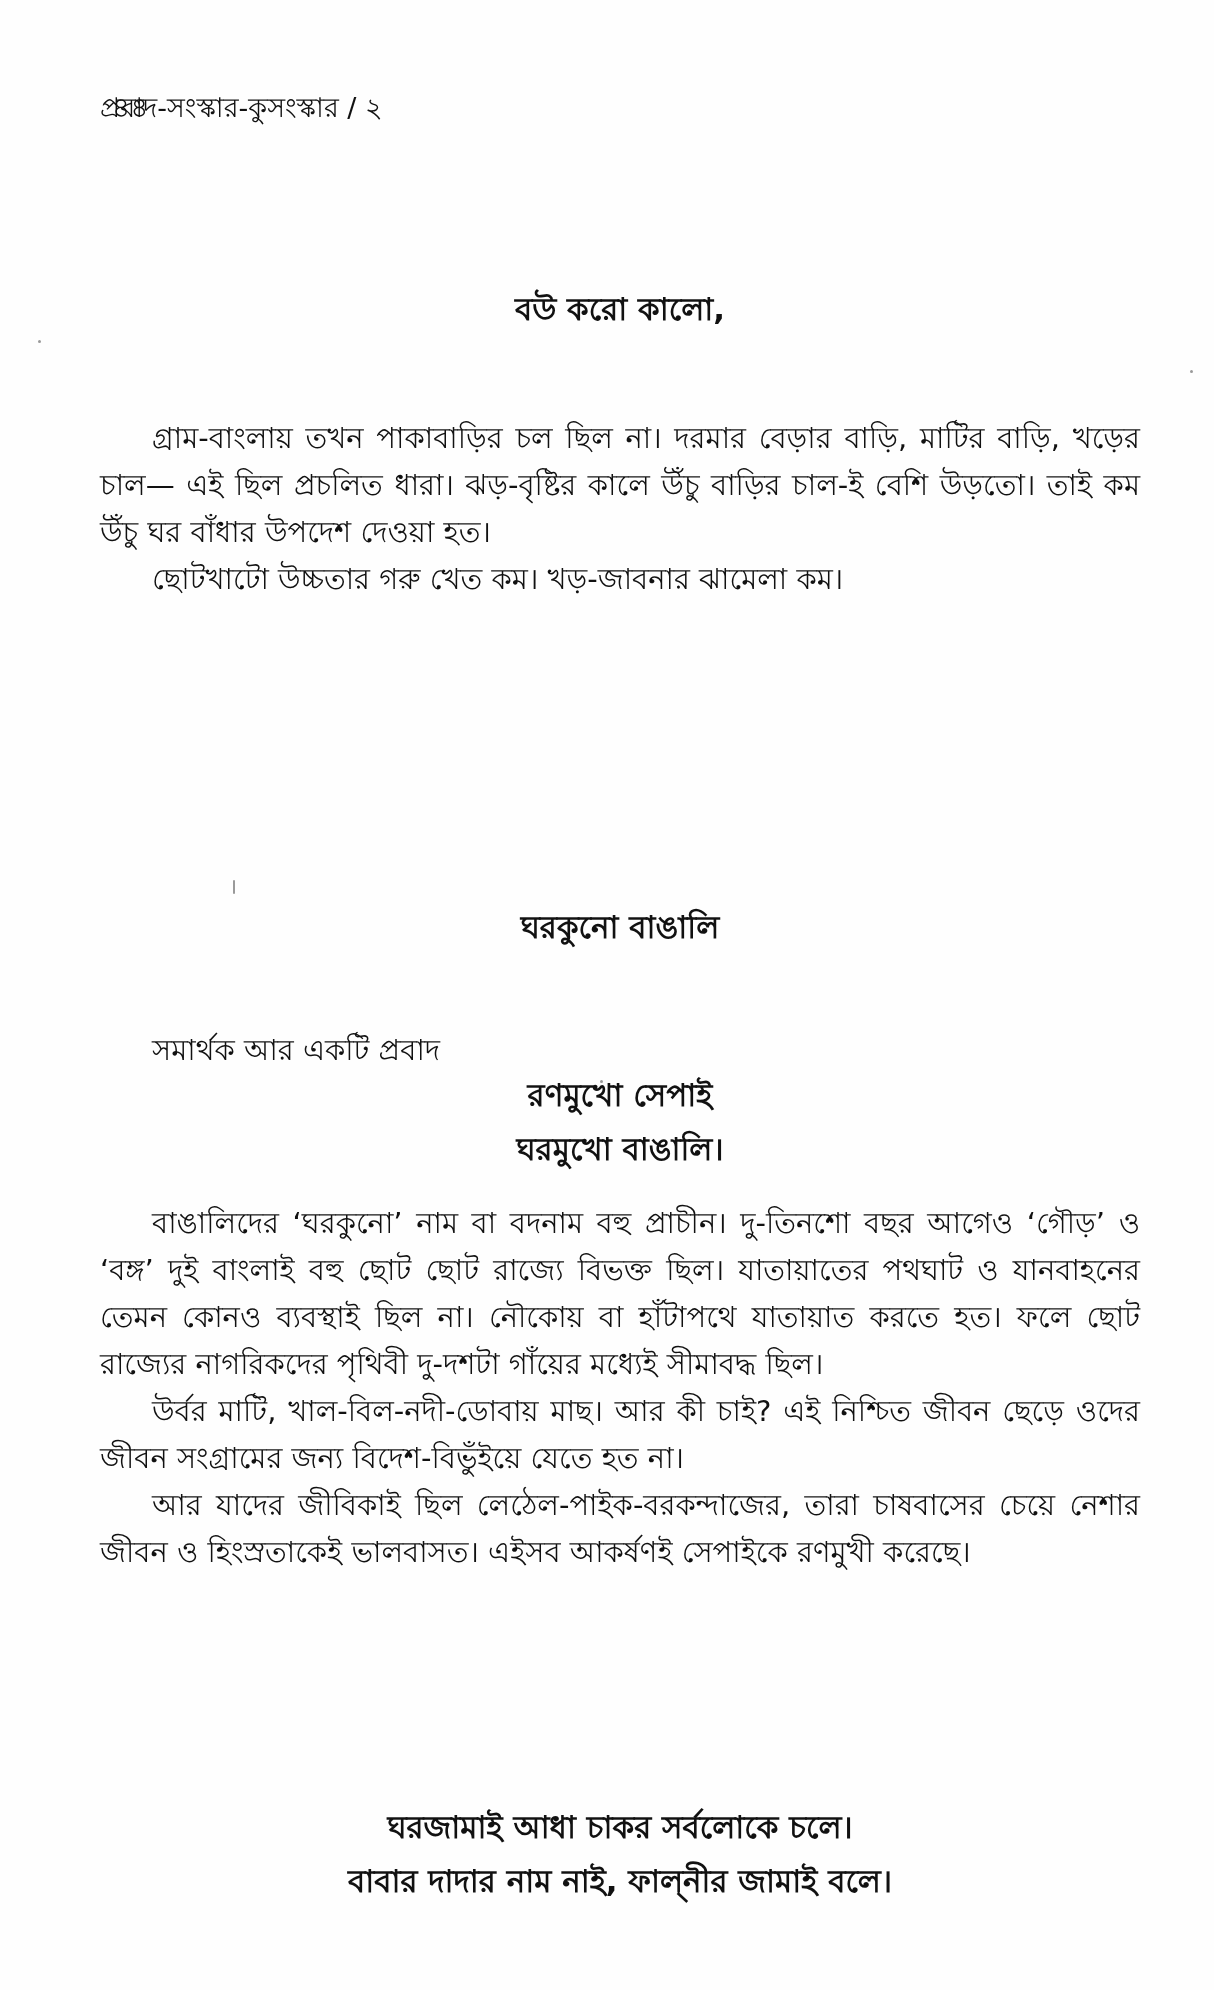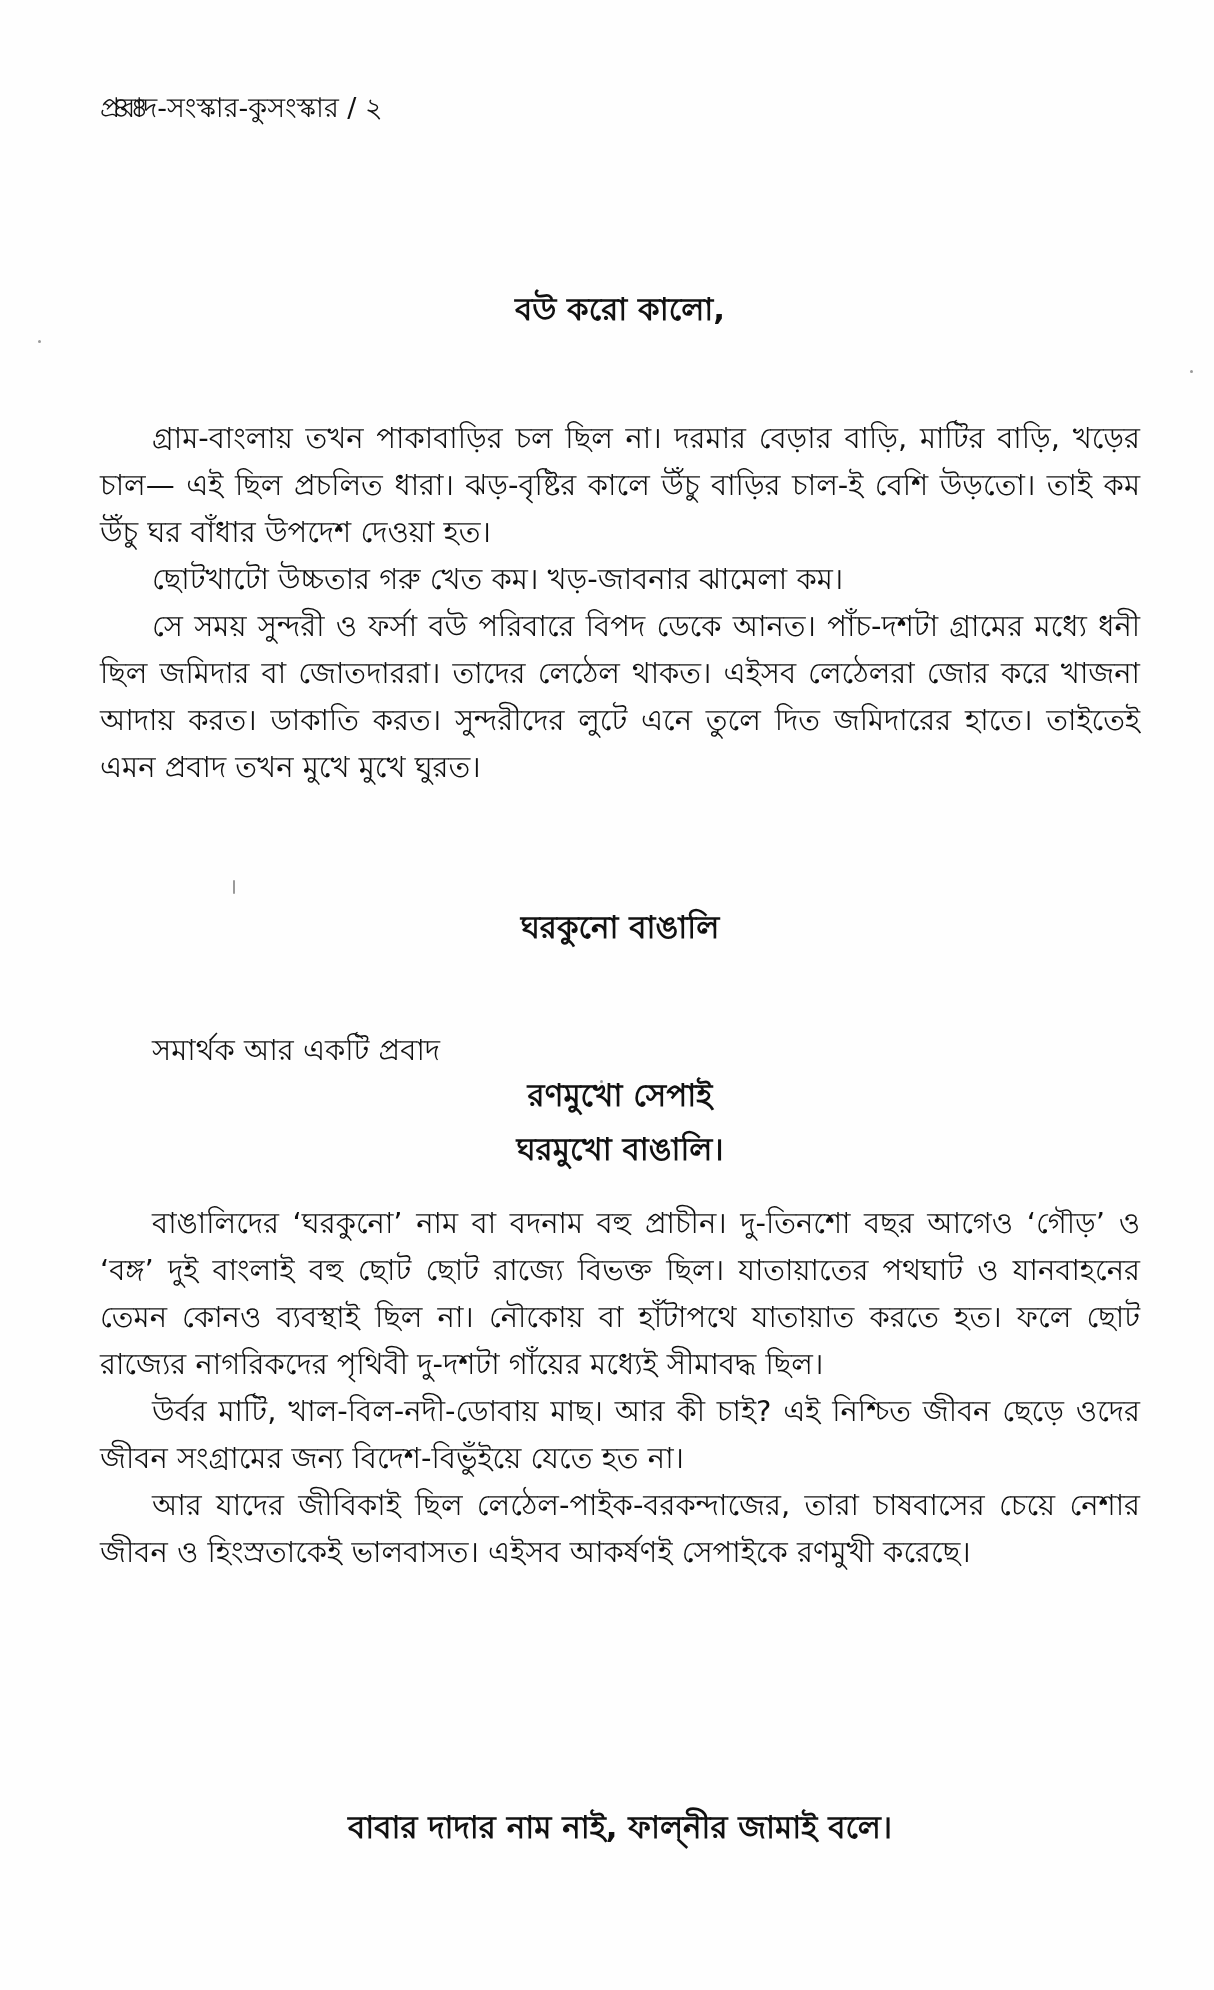--- a/index.html
+++ b/index.html
@@ -89,41 +89,41 @@
     <span class="running-title">প্রবাদ-সংস্কার-কুসংস্কার / ২</span>
   </div>
 
   <div class="verse" style="top:282px;">
     <span class="line">বউ করো কালো,</span>
   </div>
 
   <div class="prose" style="top:415px;">
     <p>গ্রাম-বাংলায় তখন পাকাবাড়ির চল ছিল না। দরমার বেড়ার বাড়ি, মাটির বাড়ি, খড়ের চাল— এই ছিল প্রচলিত ধারা। ঝড়-বৃষ্টির কালে উঁচু বাড়ির চাল-ই বেশি উড়তো। তাই কম উঁচু ঘর বাঁধার উপদেশ দেওয়া হত।</p>
     <p>ছোটখাটো উচ্চতার গরু খেত কম। খড়-জাবনার ঝামেলা কম।</p>
-    <p>সে সময় সুন্দরী ও ফর্সা বউ পরিবারে বিপদ ডেকে আনত। পাঁচ-দশটা গ্রামের মধ্যে ধনী ছিল জমিদার বা জোতদাররা। তাদের লেঠেল থাকত। এইসব লেঠেলরা জোর করে খাজনা আদায় করত। ডাকাতি করত। সুন্দরীদের লুটে এনে তুলে দিত জমিদারের হাতে। তাইতেই এমন প্রবাদ তখন মুখে মুখে ঘুরত।</p>
   </div>
 
   <div class="verse" style="top:900px;">
     <span class="line">ঘরকুনো বাঙালি</span>
   </div>
 
   <div class="lead-in" style="top:1025px;">সমার্থক আর একটি প্রবাদ</div>
 
   <div class="verse" style="top:1068px;">
     <span class="line">রণমুখো সেপাই</span>
     <span class="line">ঘরমুখো বাঙালি।</span>
   </div>
 
   <div class="prose" style="top:1200px;">
     <p>বাঙালিদের ‘ঘরকুনো’ নাম বা বদনাম বহু প্রাচীন। দু-তিনশো বছর আগেও ‘গৌড়’ ও ‘বঙ্গ’ দুই বাংলাই বহু ছোট ছোট রাজ্যে বিভক্ত ছিল। যাতায়াতের পথঘাট ও যানবাহনের তেমন কোনও ব্যবস্থাই ছিল না। নৌকোয় বা হাঁটাপথে যাতায়াত করতে হত। ফলে ছোট রাজ্যের নাগরিকদের পৃথিবী দু-দশটা গাঁয়ের মধ্যেই সীমাবদ্ধ ছিল।</p>
     <p>উর্বর মাটি, খাল-বিল-নদী-ডোবায় মাছ। আর কী চাই? এই নিশ্চিত জীবন ছেড়ে ওদের জীবন সংগ্রামের জন্য বিদেশ-বিভুঁইয়ে যেতে হত না।</p>
     <p>আর যাদের জীবিকাই ছিল লেঠেল-পাইক-বরকন্দাজের, তারা চাষবাসের চেয়ে নেশার জীবন ও হিংস্রতাকেই ভালবাসত। এইসব আকর্ষণই সেপাইকে রণমুখী করেছে।</p>
   </div>
 
   <div class="verse" style="top:1800px;">
+    <span class="line">ঘরজামাই আধা চাকর সর্বলোকে চলে।</span>
     <span class="line">বাবার দাদার নাম নাই, ফাল্নীর জামাই বলে।</span>
   </div>
 
   <span class="speck" style="left:38px;top:340px;width:3px;height:3px;"></span>
   <span class="speck" style="left:1190px;top:370px;width:3px;height:3px;"></span>
   <span class="speck" style="left:233px;top:880px;width:2px;height:14px;border-radius:1px;"></span>
   <span class="speck" style="left:600px;top:1080px;width:3px;height:3px;"></span>
 </div>
 
 </body></html>

